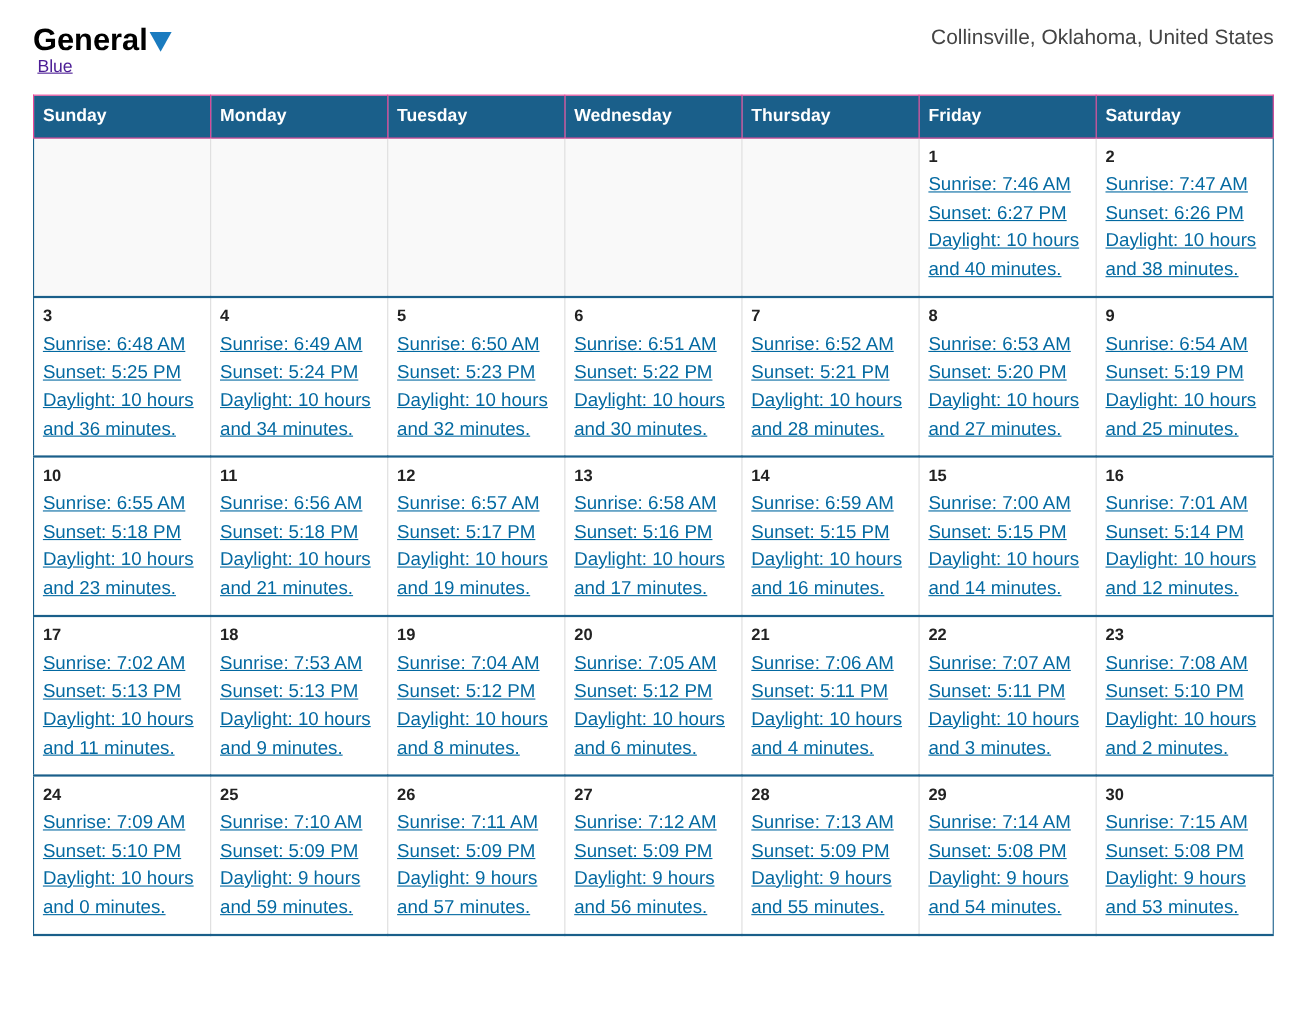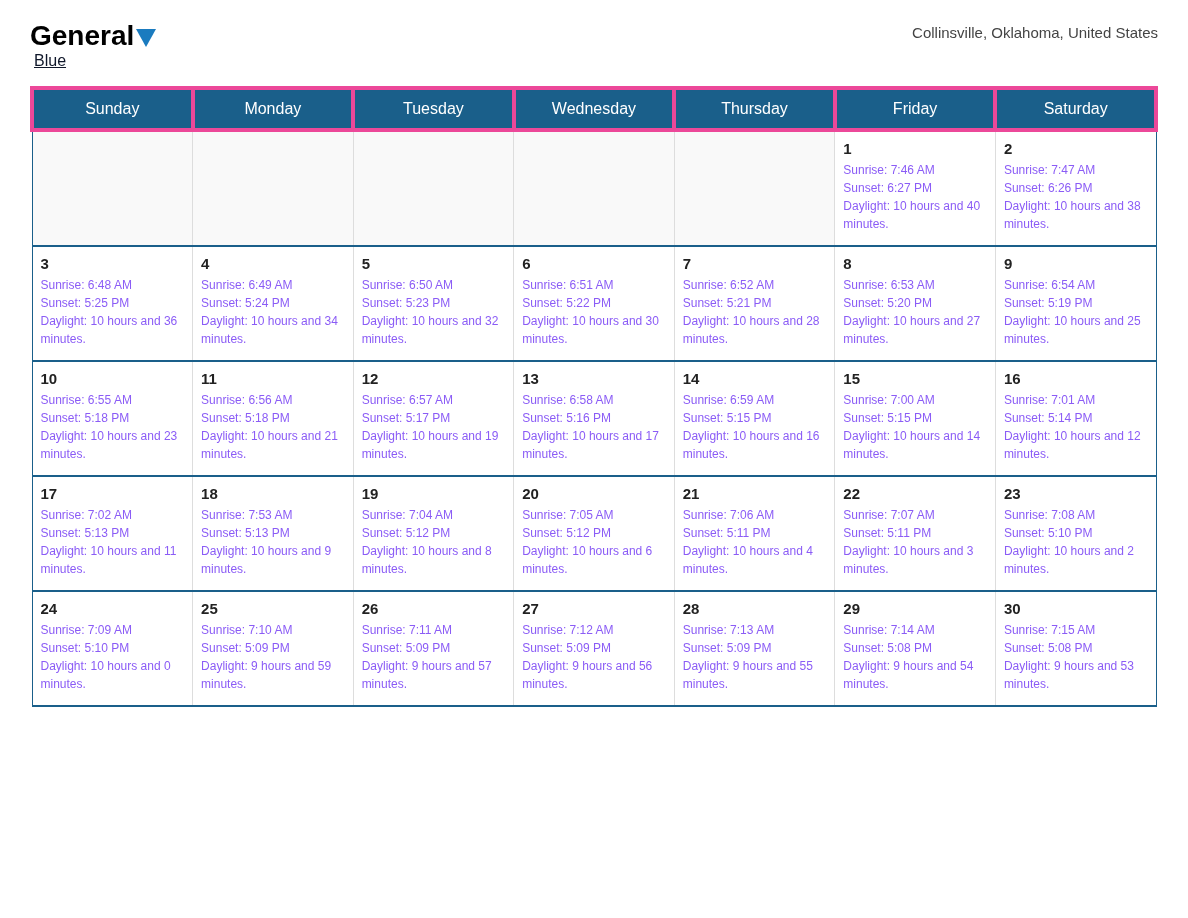--- a/index.html
+++ b/index.html
@@ -22,57 +22,57 @@
       align-items: flex-start;
     }
     .logo-text {
       display: flex;
       align-items: center;
       font-size: 28px;
       font-weight: bold;
       color: #333;
     }
     .logo-general { color: #000000; }
-    .logo-blue { color: #0f172a; text-decoration: underline; }
+    .logo-blue { color: #4c1d95; text-decoration: underline; }
     .logo-triangle {
       width: 0; height: 0;
       border-left: 10px solid transparent;
       border-right: 10px solid transparent;
       border-top: 18px solid #1a7bbf;
       display: inline-block;
       margin-left: 2px;
       margin-top: 4px;
     }
     .title-block {
       text-align: right;
     }
     .month-title {
       font-size: 52px;
       font-weight: bold;
       color: #222;
       line-height: 1.1;
     }
     .location {
-      font-size: 15px;
+      font-size: 19px;
       color: #444;
       margin-top: 4px;
     }
     table {
       width: 100%;
       border-collapse: collapse;
       table-layout: fixed;
     }
     thead th {
       background-color: #1a5f8a;
       color: #fff;
       font-size: 16px;
-      font-weight: normal;
+      font-weight: bold;
       padding: 10px 8px;
-      text-align: center;
-      border: 4px solid #ec4899;
+      text-align: left;
+      border: 1px solid #ec4899;
     }
     tbody tr {
       border-bottom: 2px solid #1a5f8a;
     }
     tbody td {
       vertical-align: top;
       padding: 8px 8px 12px 8px;
       border-left: 1px solid #ddd;
       border-right: 1px solid #ddd;
       font-size: 12.5px;
@@ -81,23 +81,24 @@
     }
     tbody td:first-child { border-left: 1px solid #1a5f8a; }
     tbody td:last-child { border-right: 1px solid #1a5f8a; }
     .day-number {
       font-size: 15px;
       font-weight: bold;
       display: block;
       margin-bottom: 4px;
     }
     .day-info {
-      font-size: 12px;
-      color: #8b5cf6;
+      font-size: 17px;
+      color: #0369a1;
       line-height: 1.5;
+      text-decoration: underline;
     }
     .empty-cell { background: #f9f9f9; }
     tbody tr:last-child td { border-bottom: 1px solid #1a5f8a; }
   </style>
 </head>
 <body>
 
 <div class="header">
   <div class="logo">
     <div class="logo-text">

